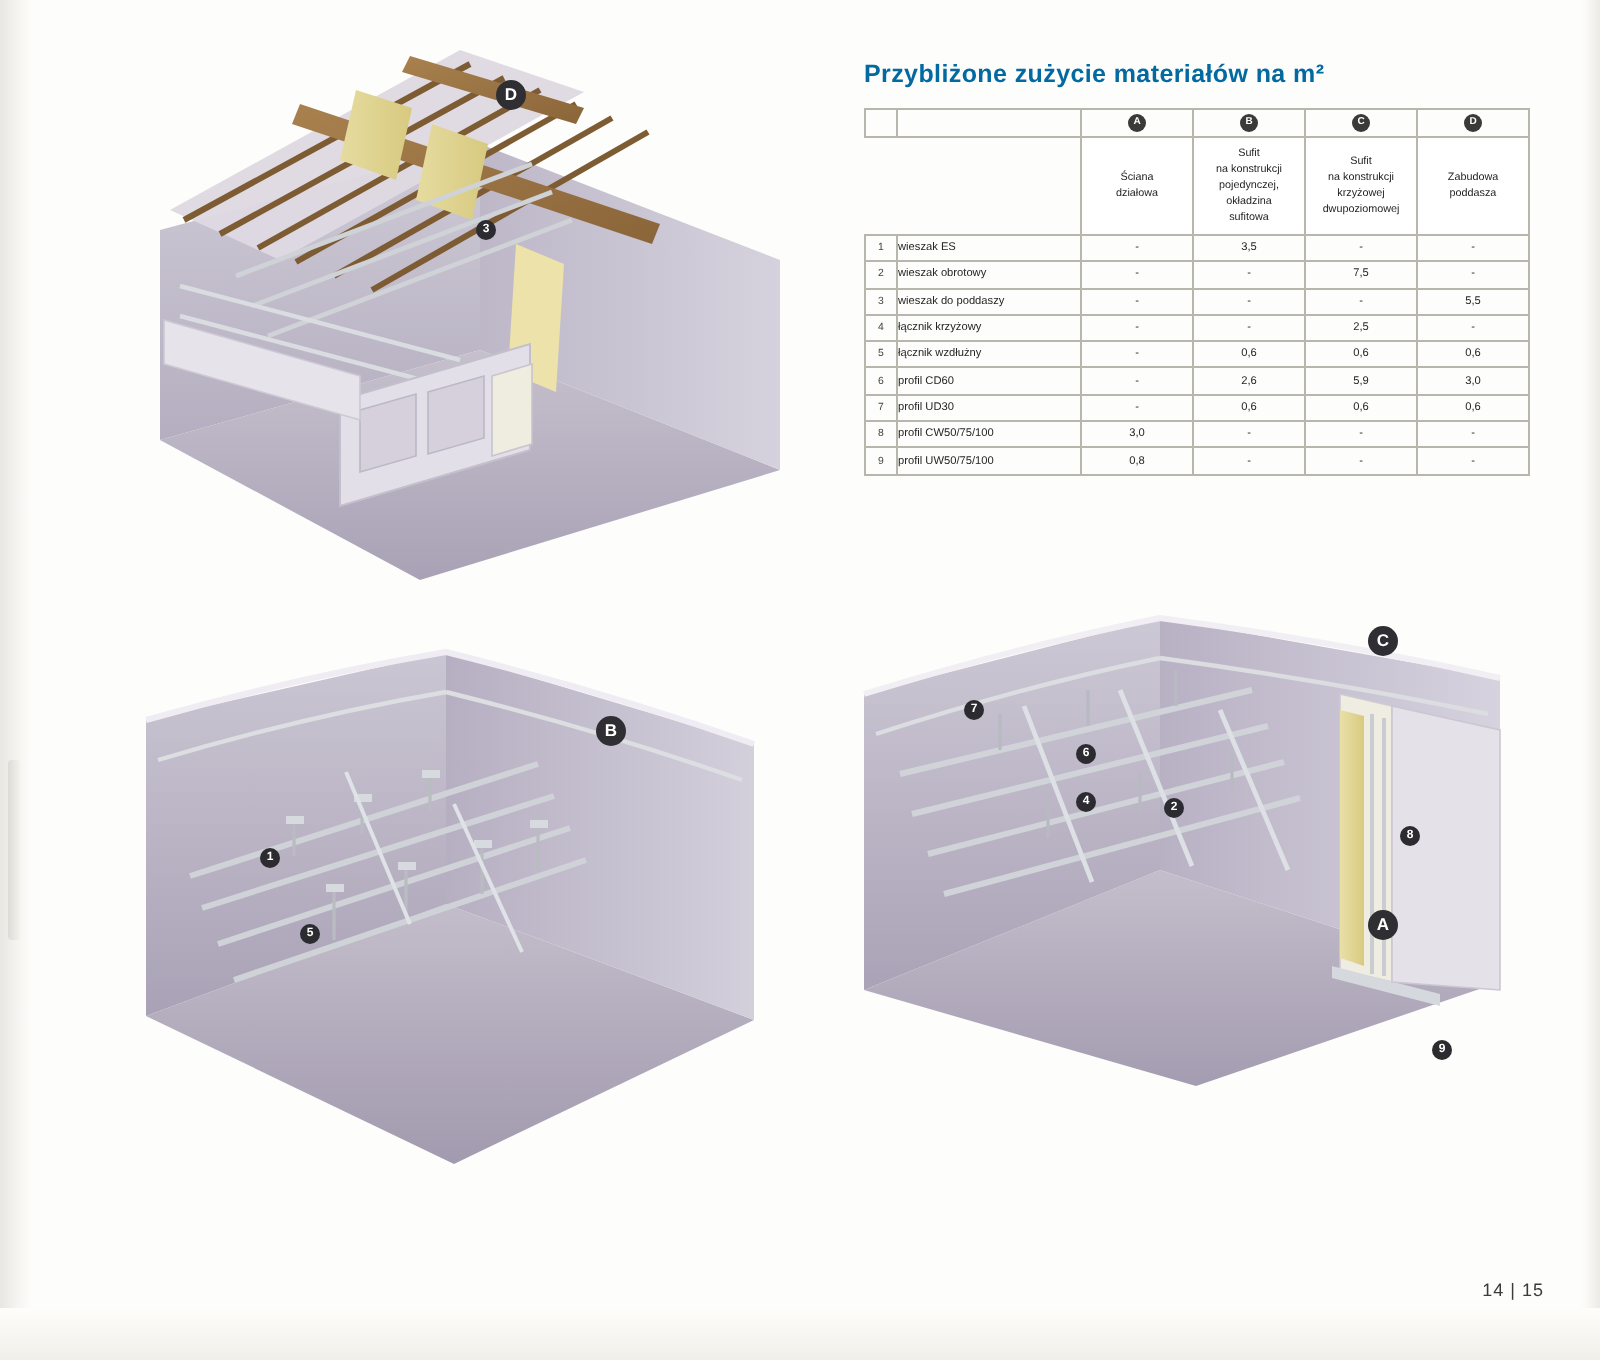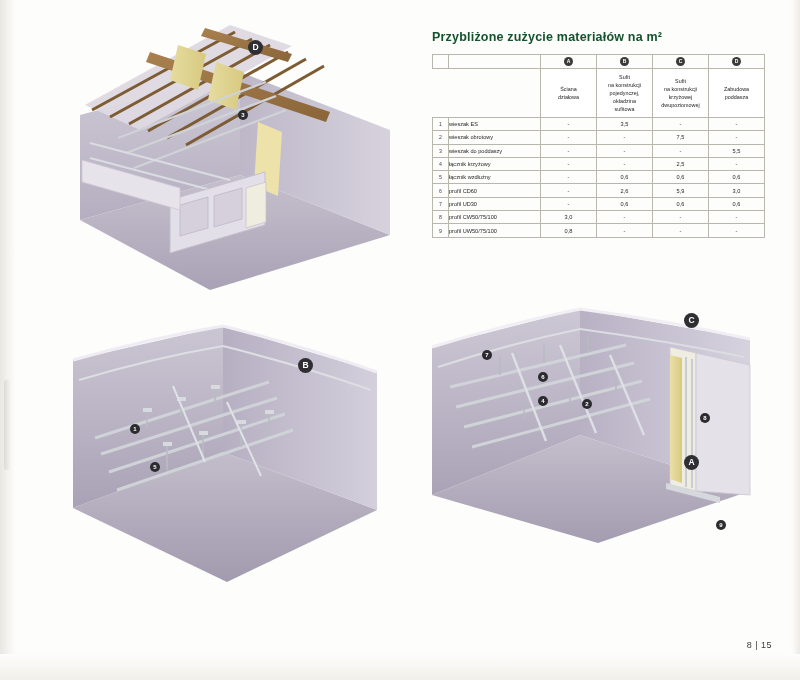--- a/index.html
+++ b/index.html
@@ -54,21 +54,21 @@
   
   .table-block {
     position: absolute;
     left: 432px;
     top: 30px;
     width: 350px;
   }
   .table-title {
     font-size: 12.5px;
     font-weight: bold;
-    color: #14532d;
+    color: #0369a1;
     letter-spacing: .2px;
     margin-bottom: 10px;
     white-space: nowrap;
   }
   table.mat {
     border-collapse: collapse;
     width: 332px;
     font-size: 5.6px;
     color: #262626;
     table-layout: fixed;
@@ -496,14 +496,14 @@
           <td class="name">profil UW50/75/100</td>
           <td class="val">0,8</td>
           <td class="val">-</td>
           <td class="val">-</td>
           <td class="val">-</td>
         </tr>
       </tbody>
     </table>
   </div>
 
-  <div class="page-num">8 | 15</div>
+  <div class="page-num">14 | 15</div>
 </div>
 
 </body></html>

